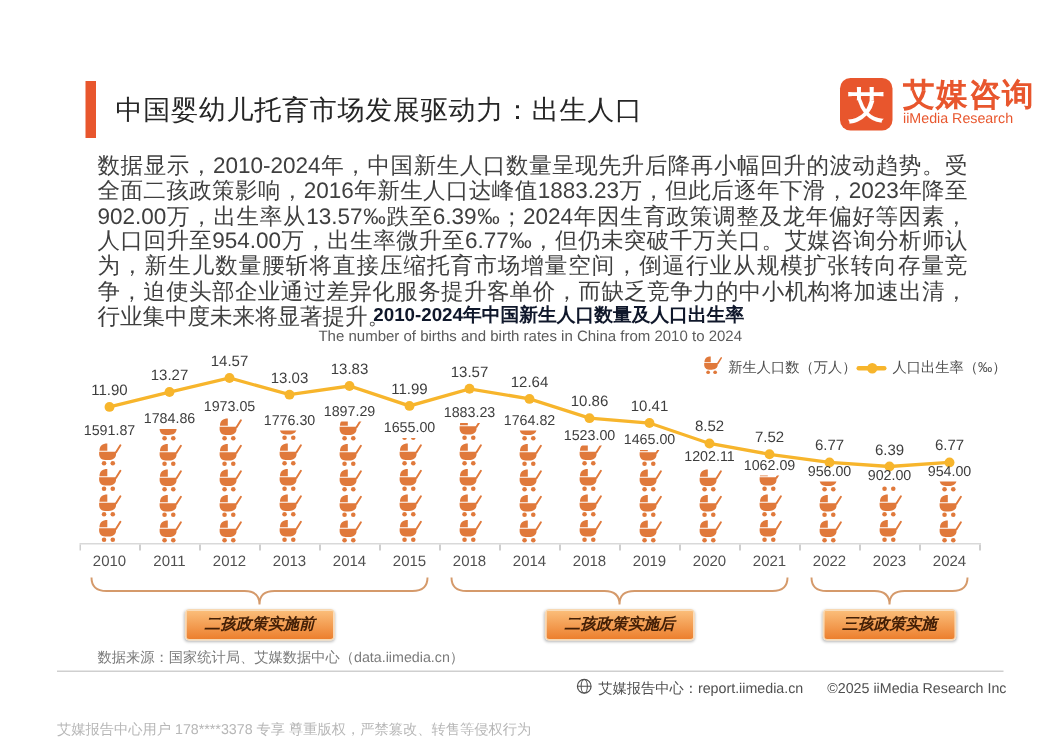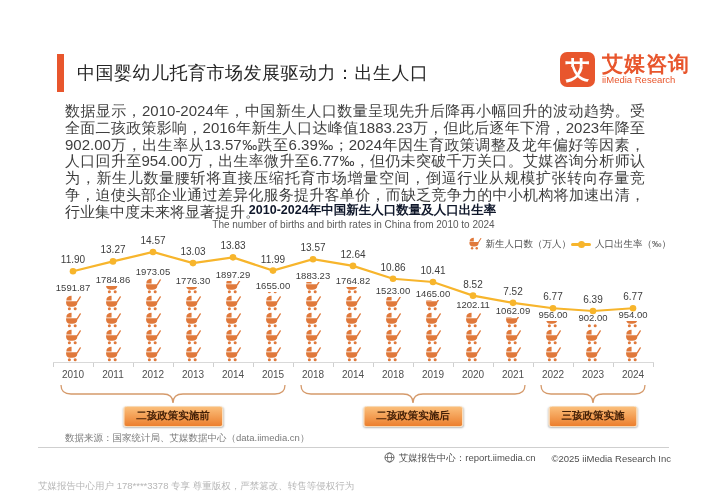--- a/index.html
+++ b/index.html
@@ -38,21 +38,21 @@
   .bar-label{position:absolute;width:60px;text-align:center;font-size:9.5px;color:#3d3d3d;z-index:6;}
   .axis{position:absolute;left:0;top:132px;width:601px;border-top:1px solid #d9d9d9;}
   .ticks{position:absolute;left:0;top:133px;width:601px;height:4px;
     background:repeating-linear-gradient(to right,#cfcfcf 0,#cfcfcf 1px,transparent 1px,transparent 40px);}
   .year-label{position:absolute;top:139px;width:40px;text-align:center;font-size:10px;color:#4f4f4f;}
   
   #policy-row{position:absolute;left:53px;top:384px;width:601px;height:48px;}
   .policy-badge{position:absolute;top:22px;transform:translateX(-50%);white-space:nowrap;
     background:linear-gradient(#FBBE7A,#EC7F2E);border:1px solid #F7D9B4;border-radius:3px;
     box-shadow:0 1px 2px rgba(0,0,0,.28);color:#431F06;font-size:10.5px;font-weight:bold;
-    padding:2px 12px 3px;}
+    padding:2px 12px 3px;font-style:italic;}
   
   .source-note{position:absolute;left:65px;top:432px;font-size:9.5px;color:#7a7a7a;}
   .separator{position:absolute;left:38px;right:38px;top:447px;border-top:1px solid #cfcfcf;}
   .footer{position:absolute;right:36px;top:452px;display:flex;gap:16px;align-items:center;
     font-size:9.5px;color:#4f4f4f;}
   .footer .site{display:flex;align-items:center;gap:4px;}
   .watermark{position:absolute;left:38px;top:480px;font-size:9.5px;color:#b7b7b7;}
 </style>
 </head>
 <body>

